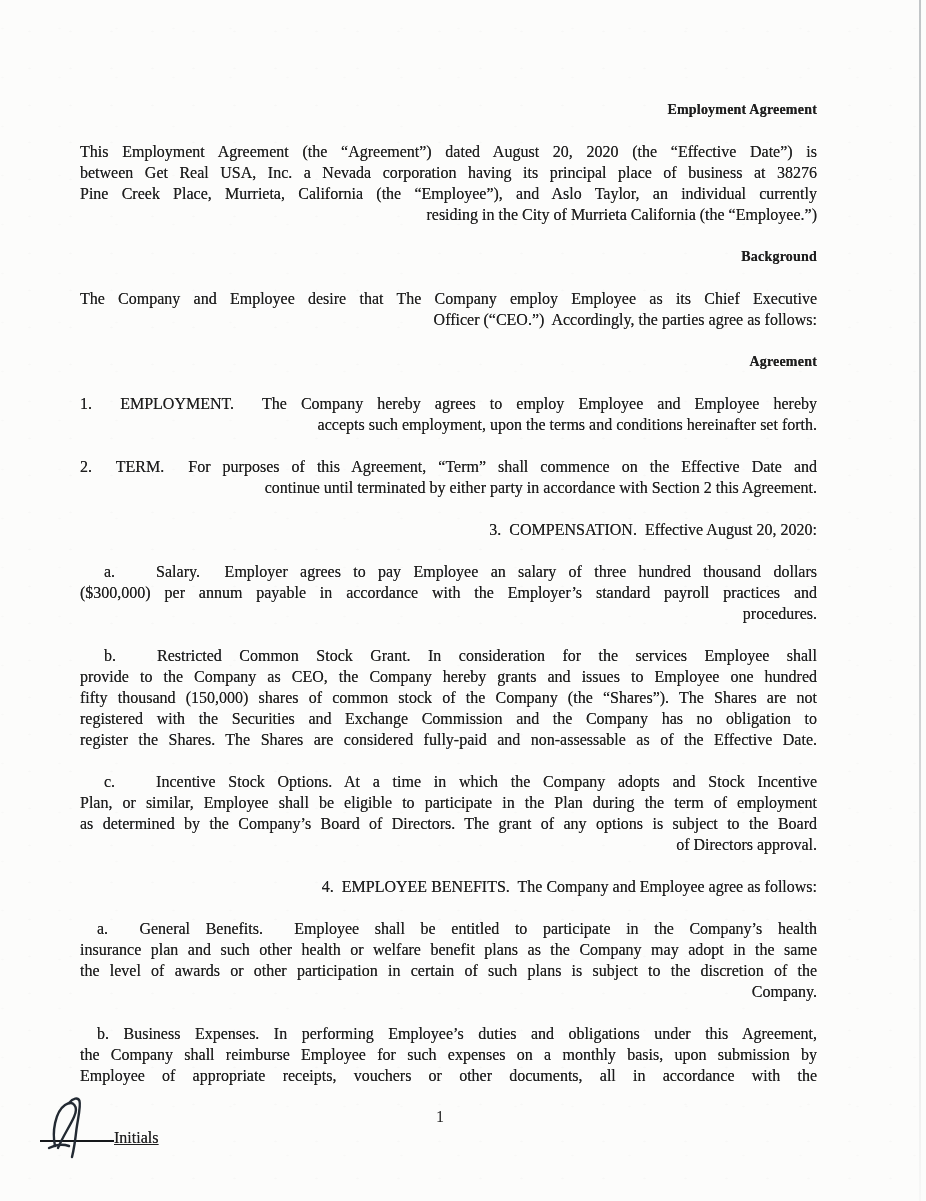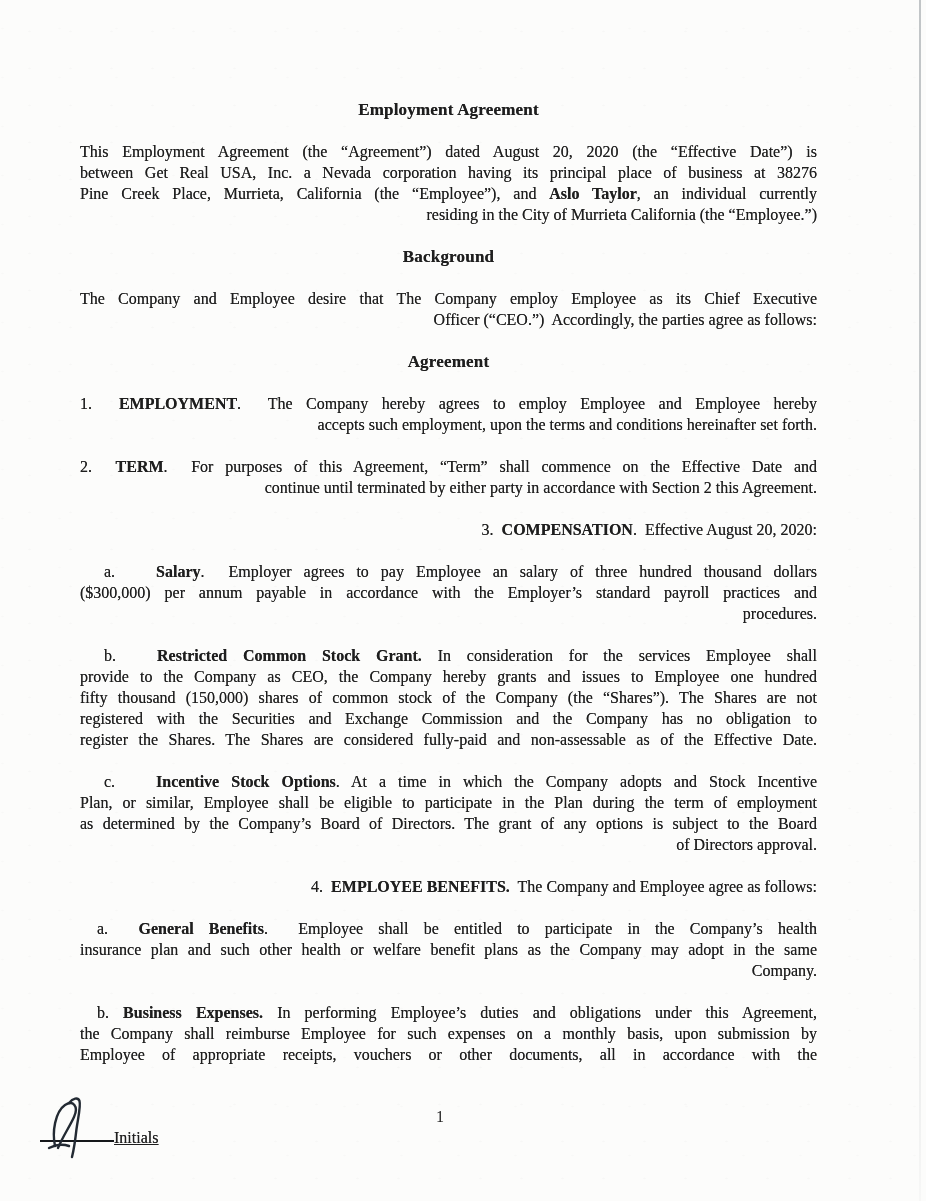--- a/index.html
+++ b/index.html
@@ -15,27 +15,27 @@
       radial-gradient(rgba(40,40,40,0.020) 1px, transparent 1.2px),
       radial-gradient(rgba(40,40,40,0.014) 1px, transparent 1.2px);
     background-size:41px 37px,57px 49px;
     background-position:9px 13px,31px 4px;
   }
   .content{
     position:absolute;left:80px;top:99px;width:737px;
     text-shadow:0 0 0.3px rgba(25,25,25,0.75);
   }
   .heading{
-    font-weight:bold;text-align:center;font-size:17px;
+    font-weight:bold;text-align:right;font-size:14px;
     margin-bottom:21px;letter-spacing:0.2px;
   }
   .para{margin-bottom:21px;}
   .line{text-align:right;white-space:normal;}
   .line.just{text-align:justify;text-align-last:justify;}
-  .bold{font-weight:bold;}
+  .bold{font-weight:normal;}
   .gap{display:inline-block;height:1px;vertical-align:baseline;}
   .scan-line{
     position:absolute;top:0;left:919px;width:2px;height:1201px;
     background:linear-gradient(to bottom,
       rgba(122,130,136,0.45) 0%,
       rgba(122,130,136,0.38) 55%,
       rgba(122,130,136,0.18) 80%,
       rgba(122,130,136,0.04) 100%);
   }
   .page-number{
@@ -101,20 +101,21 @@
         <div class="line just"><span>Plan, or similar, Employee shall be eligible to participate in the Plan during the term of employment</span></div>
         <div class="line just"><span>as determined by the Company’s Board of Directors. The grant of any options is subject to the Board</span></div>
         <div class="line"><span>of Directors approval.</span></div>
       </div>
       <div class="para">
         <div class="line"><span>4.&nbsp; </span><span class="bold">EMPLOYEE BENEFITS.</span><span>&nbsp; The Company and Employee agree as follows:</span></div>
       </div>
       <div class="para">
         <div class="line just"><span class="gap" style="width: 17px;"></span><span>a.&nbsp; </span><span class="bold">General Benefits</span><span>.&nbsp; Employee shall be entitled to participate in the Company’s health</span></div>
         <div class="line just"><span>insurance plan and such other health or welfare benefit plans as the Company may adopt in the same</span></div>
+        <div class="line just"><span>the level of awards or other participation in certain of such plans is subject to the discretion of the</span></div>
         <div class="line"><span>Company.</span></div>
       </div>
       <div class="para">
         <div class="line just"><span class="gap" style="width: 17px;"></span><span>b. </span><span class="bold">Business Expenses.</span><span> In performing Employee’s duties and obligations under this Agreement,</span></div>
         <div class="line just"><span>the Company shall reimburse Employee for such expenses on a monthly basis, upon submission by</span></div>
         <div class="line just"><span>Employee of appropriate receipts, vouchers or other documents, all in accordance with the</span></div>
       </div>
     </div>
 
   <div class="scan-line"></div>

